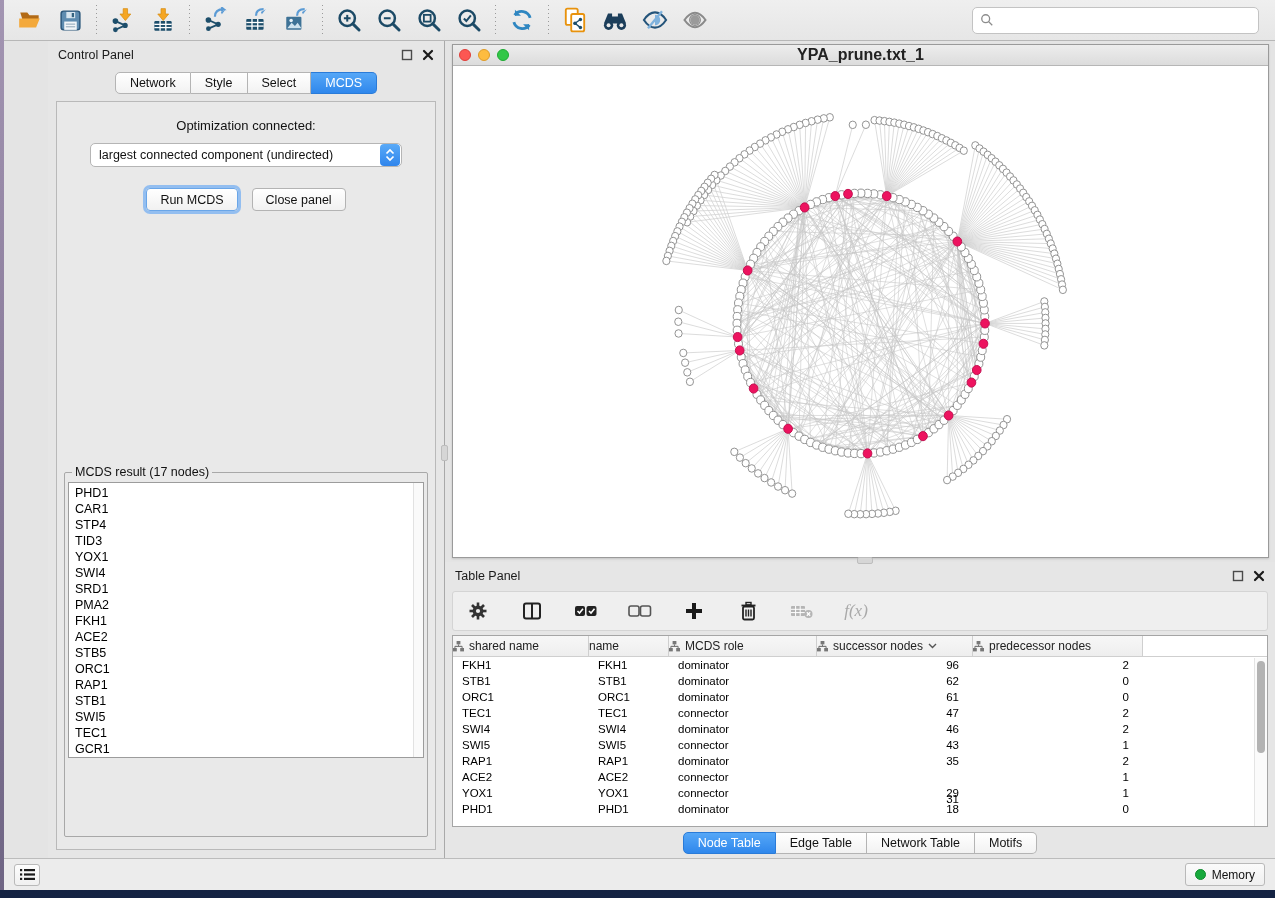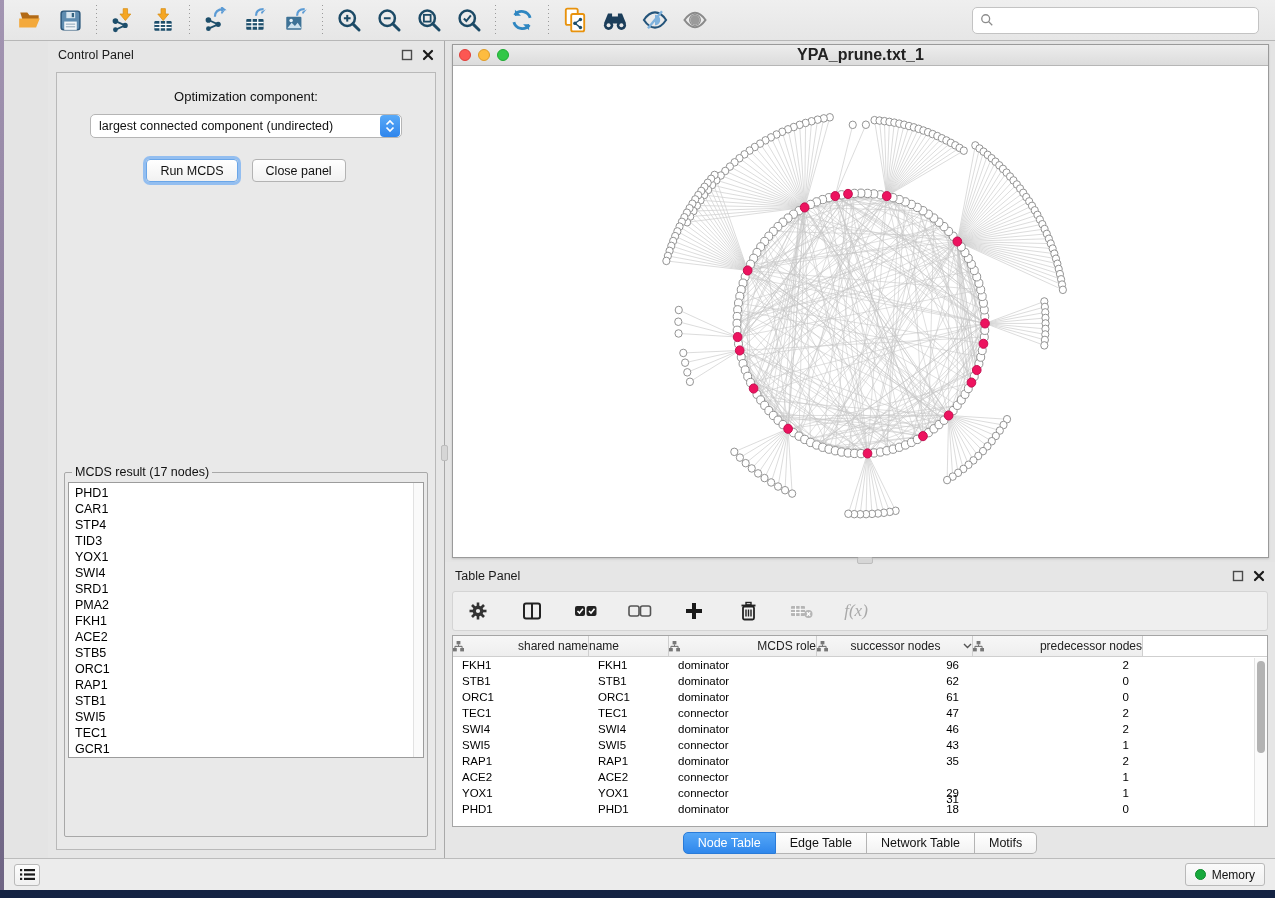--- a/index.html
+++ b/index.html
@@ -99,21 +99,21 @@
     padding:0 8px; gap:20px; flex:0 0 auto; }
   .tp-btn { width:34px; height:30px; display:flex; align-items:center; justify-content:center;
     border-radius:3px; }
   .fx-label { font-family:"Liberation Serif", serif; font-style:italic; font-size:17px;
     color:#a9a9a9; }
   .tablebox { flex:1 1 auto; margin:4px 7px 0 7px; background:#fff; border:1px solid #a5a5a5;
     position:relative; overflow:hidden; display:flex; flex-direction:column; }
   .thead { display:flex; height:21px; flex:0 0 auto; background:#fff;
     border-bottom:1px solid #cfcfcf; }
   .th { background:linear-gradient(180deg,#f7f7f7,#eeeeee); border-right:1px solid #cfcfcf;
-    display:flex; align-items:center; justify-content:space-between; gap:5px; font-size:12px;
+    display:flex; align-items:center; justify-content:flex-start; gap:5px; font-size:12px;
     color:#222; flex:0 0 auto; }
   .tbody { flex:1 1 auto; overflow:hidden; }
   .tr { display:flex; height:16px; align-items:center; }
   .td { font-size:11.5px; color:#000; flex:0 0 auto; white-space:nowrap; overflow:hidden; }
   .td.left { padding-left:9px; text-align:left; }
   .td.right { padding-right:14px; text-align:right; }
   .tscroll { position:absolute; top:22px; bottom:0; right:0; width:13px; background:#fbfbfb;
     border-left:1px solid #e4e4e4; }
   .tscroll .thumb { position:absolute; top:3px; left:2px; width:8px; height:92px;
     background:#b3b3b3; border-radius:4px; }
@@ -319,22 +319,30 @@
         <span class="panel-title">Control Panel</span>
         <span class="pt-icons">
           <svg width="12" height="12" viewBox="0 0 12 12">
             <rect x="1.5" y="1.5" width="9" height="9" fill="none" stroke="#4a4a4a" stroke-width="1.4"></rect>
           </svg>
           <svg width="12" height="12" viewBox="0 0 12 12">
             <path d="M2 2 10 10 M10 2 2 10" stroke="#1a1a1a" stroke-width="2.2" stroke-linecap="round"></path>
           </svg>
         </span>
       </div>
+      <div class="seg-row">
+        <div class="seg-group">
+            <div class="seg-tab">Network</div>
+            <div class="seg-tab">Style</div>
+            <div class="seg-tab">Select</div>
+            <div class="seg-tab sel">MCDS</div>
+          </div>
+      </div>
       <div class="cp-body">
-        <div class="crit-label">Optimization component:</div>
+        <div class="crit-label">Optimization connected:</div>
         <div class="selectbox">
           <span class="sel-text">largest connected component (undirected)</span>
           <span class="sel-chevrons">
             <svg width="10" height="14" viewBox="0 0 10 14">
               <path d="M1.5 5.5 5 2l3.5 3.5" fill="none" stroke="#fff" stroke-width="1.7"></path>
               <path d="M1.5 8.5 5 12l3.5-3.5" fill="none" stroke="#fff" stroke-width="1.7"></path>
             </svg>
           </span>
         </div>
         <div class="btn-row">

